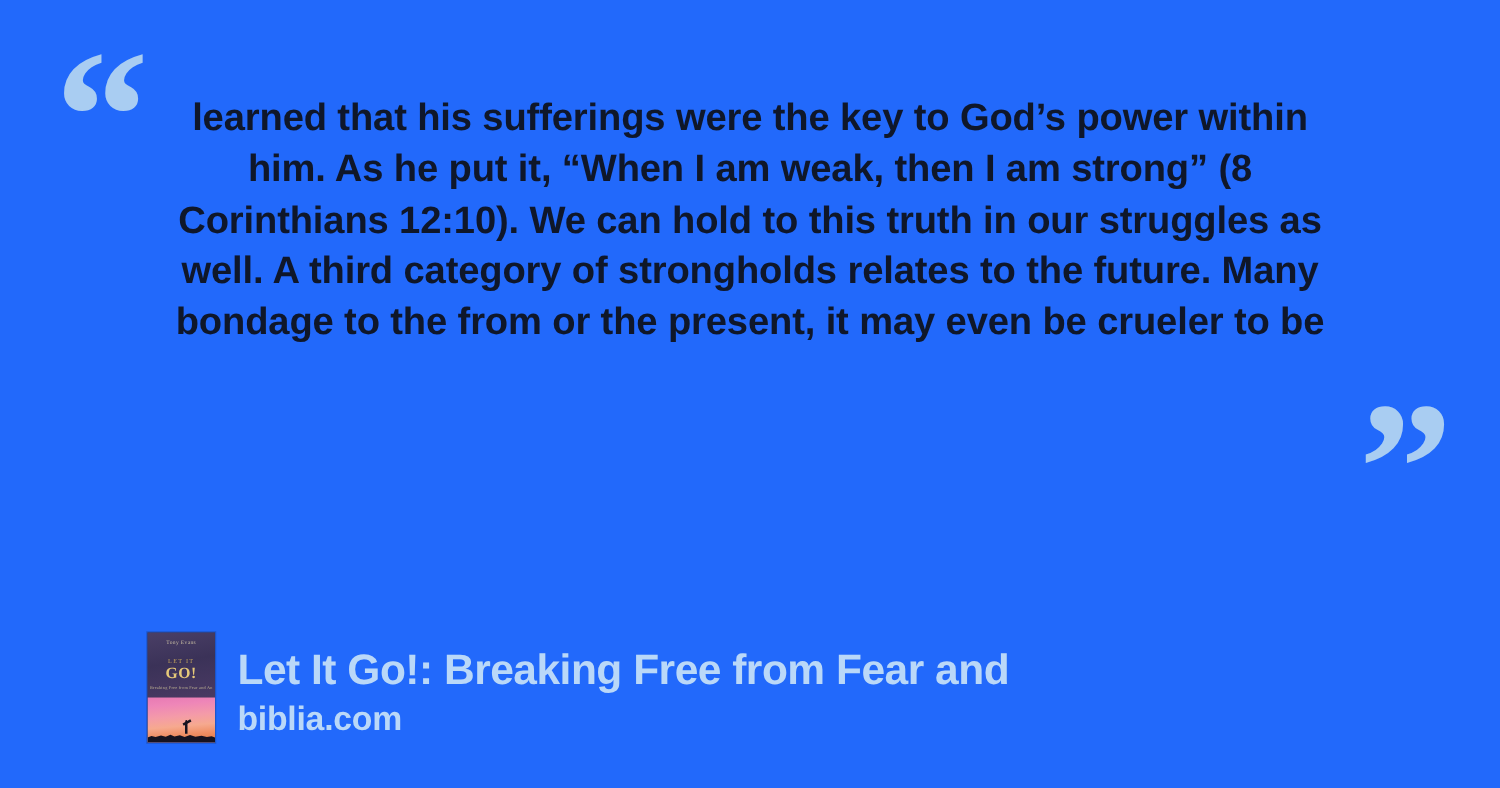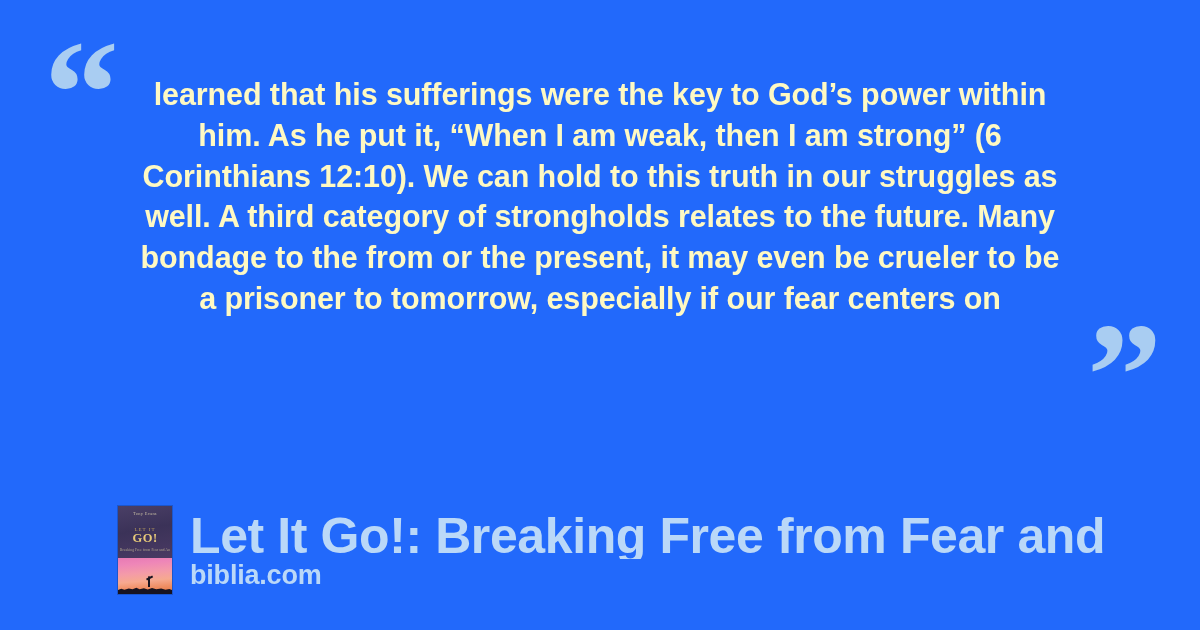--- a/index.html
+++ b/index.html
@@ -42,21 +42,21 @@
     top: 300px;
   }
 
   
   .quote-body {
     position: absolute;
     left: 110px;
     right: 110px;
     top: 74px;
     text-align: center;
-    color: #fef9c3;
+    color: #0f172a;
     font-weight: 700;
     font-size: 30.5px;
     line-height: 40.8px;
     letter-spacing: -0.1px;
     word-spacing: 0px;
   }
   .quote-line {
     display: block;
     white-space: nowrap;
   }
@@ -172,21 +172,21 @@
   .footer-text {
     margin-left: 18px;
     padding-top: 2px;
     min-width: 0;
     flex: 1 1 auto;
     overflow: hidden;
   }
   .book-name {
     color: #bad8f8;
     font-weight: 700;
-    font-size: 50px;
+    font-size: 34px;
     line-height: 46px;
     letter-spacing: -0.4px;
     white-space: nowrap;
     overflow: hidden;
   }
   .source-name {
     color: #bad8f8;
     font-weight: 700;
     font-size: 27px;
     line-height: 30px;
@@ -197,25 +197,24 @@
 </style>
 </head>
 <body>
 
 <div class="quote-card">
 
   <span class="quote-mark open">“</span>
 
   <div class="quote-body">
     <span class="quote-line">learned that his sufferings were the key to God’s power within</span>
-    <span class="quote-line">him. As he put it, “When I am weak, then I am strong” (6</span>
+    <span class="quote-line">him. As he put it, “When I am weak, then I am strong” (8</span>
     <span class="quote-line">Corinthians 12:10). We can hold to this truth in our struggles as</span>
     <span class="quote-line">well. A third category of strongholds relates to the future. Many</span>
     <span class="quote-line">bondage to the from or the present, it may even be crueler to be</span>
-    <span class="quote-line">a prisoner to tomorrow, especially if our fear centers on</span>
   </div>
 
   <span class="quote-mark close">”</span>
 
   <div class="footer">
 
     <div class="book-cover">
       <div class="book-top"></div>
       <div class="book-author">Tony Evans</div>
       <div class="book-kicker">LET IT</div>

